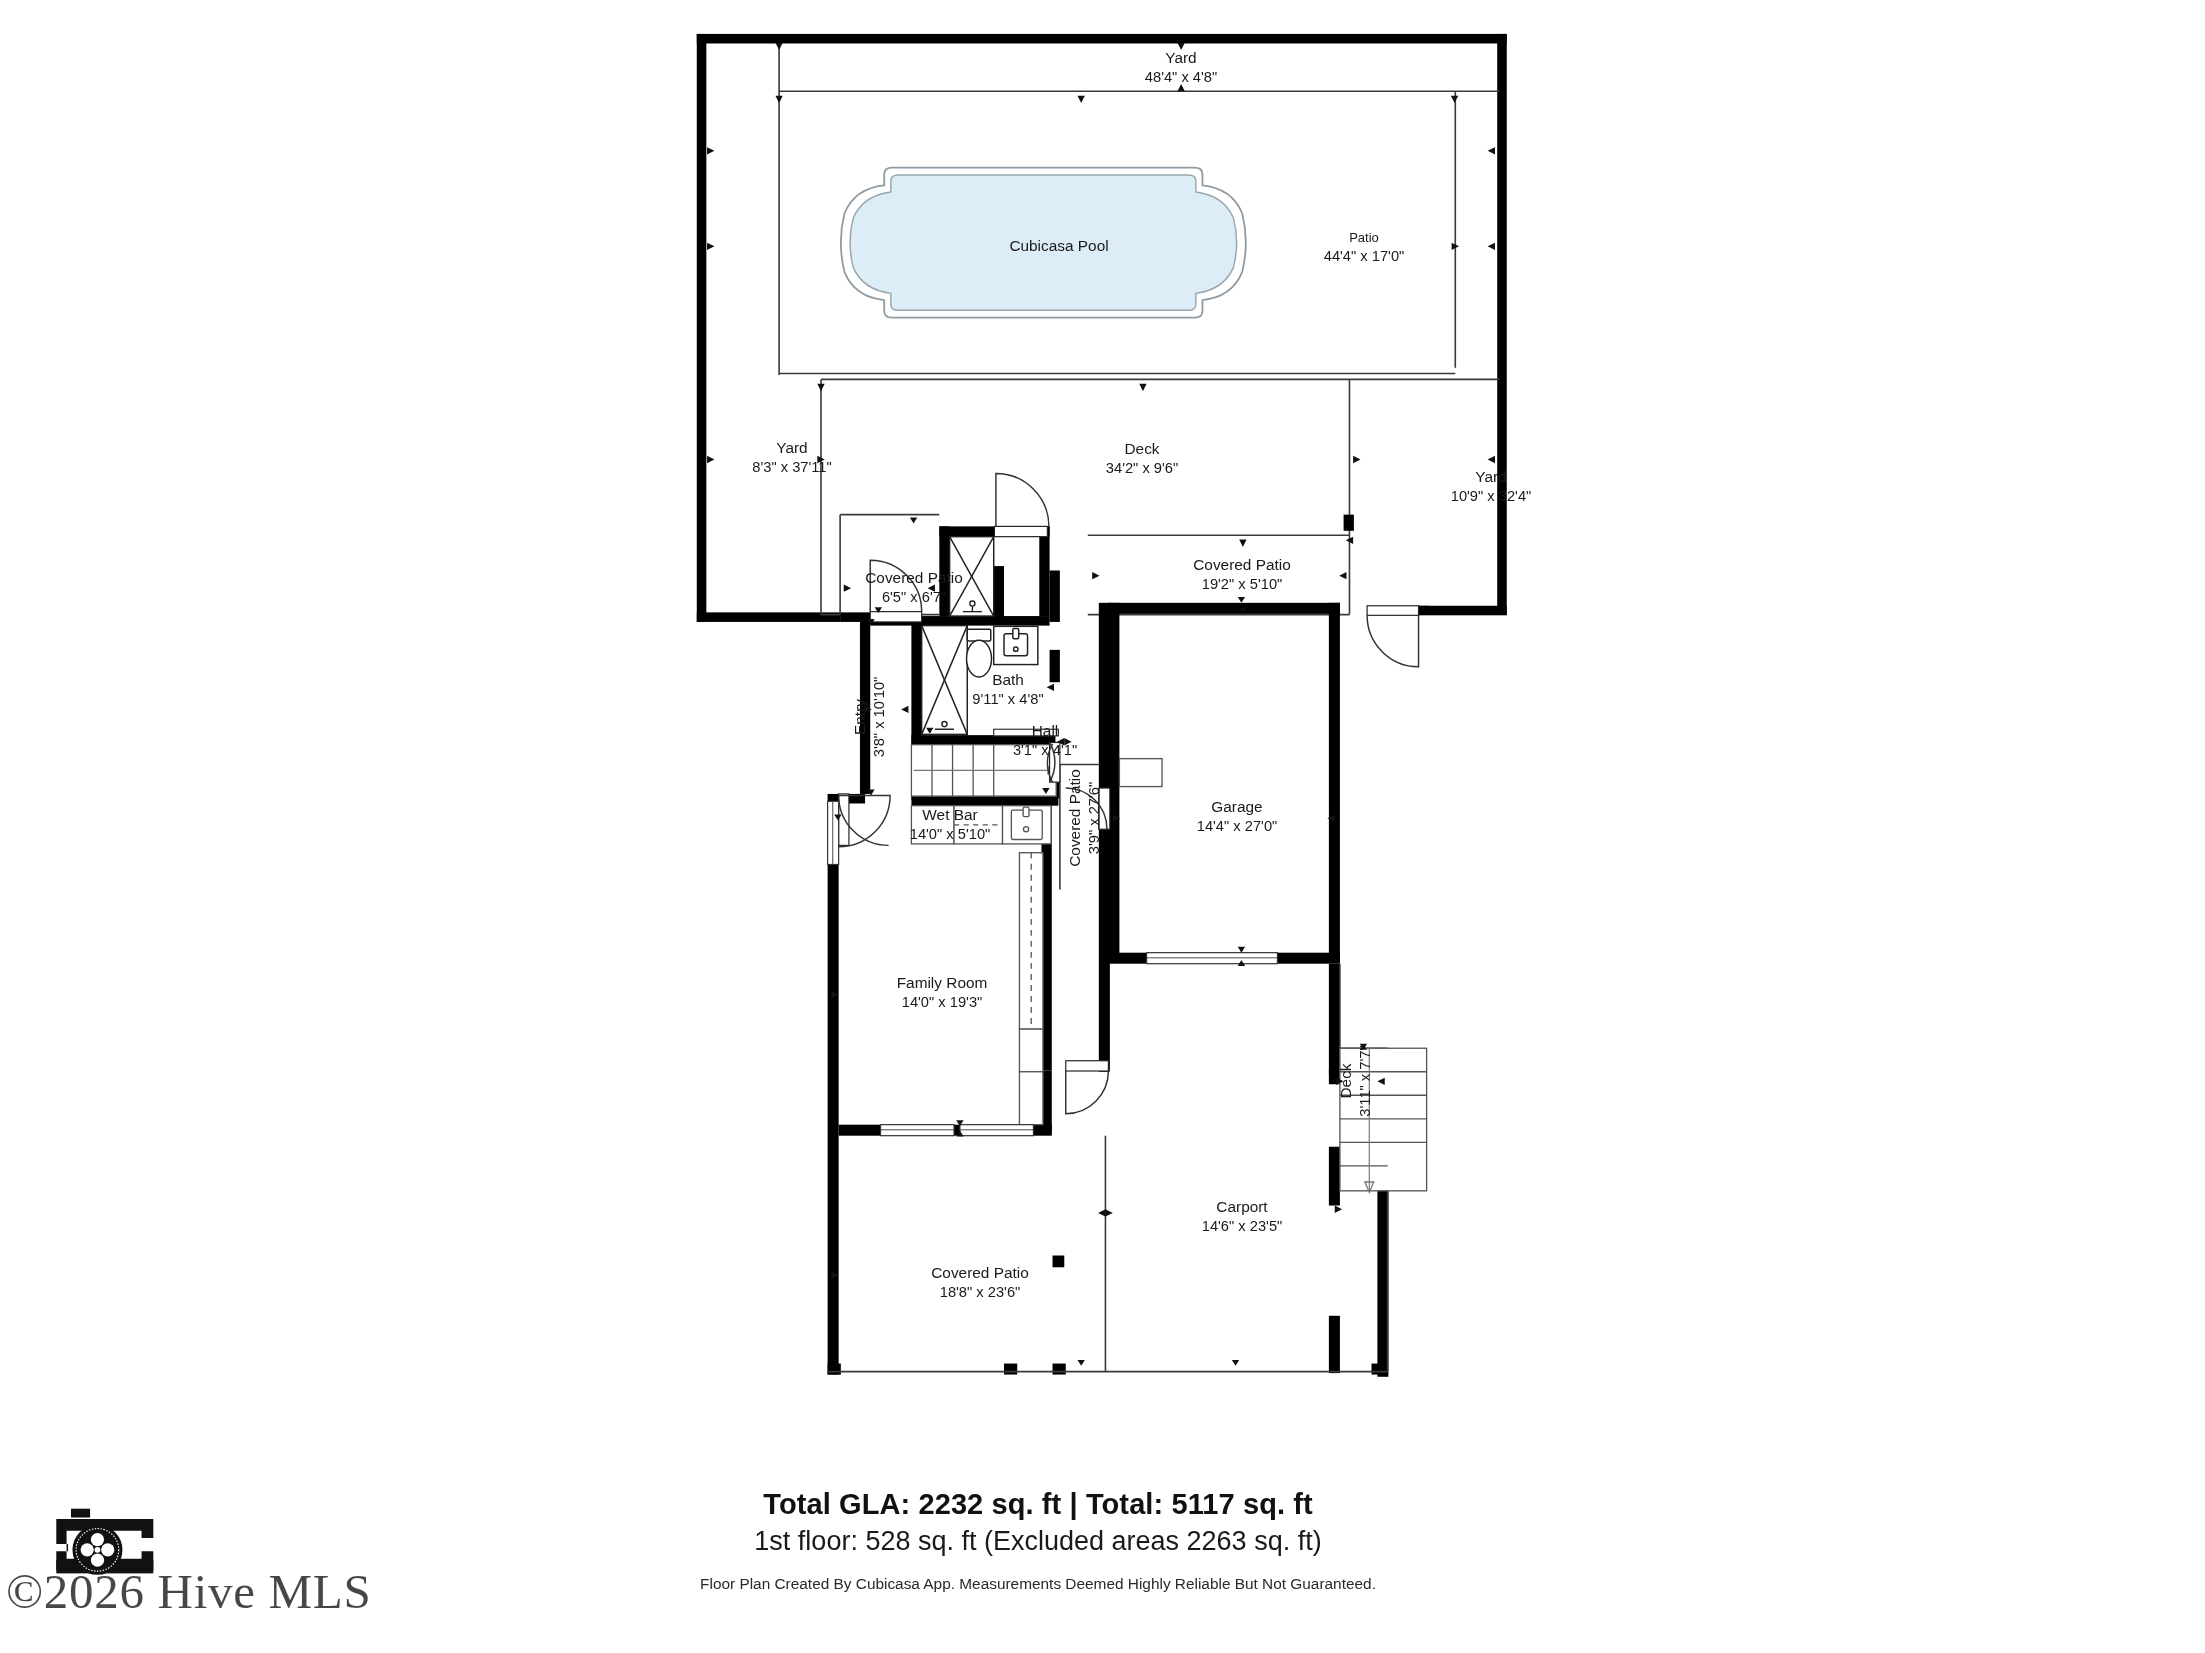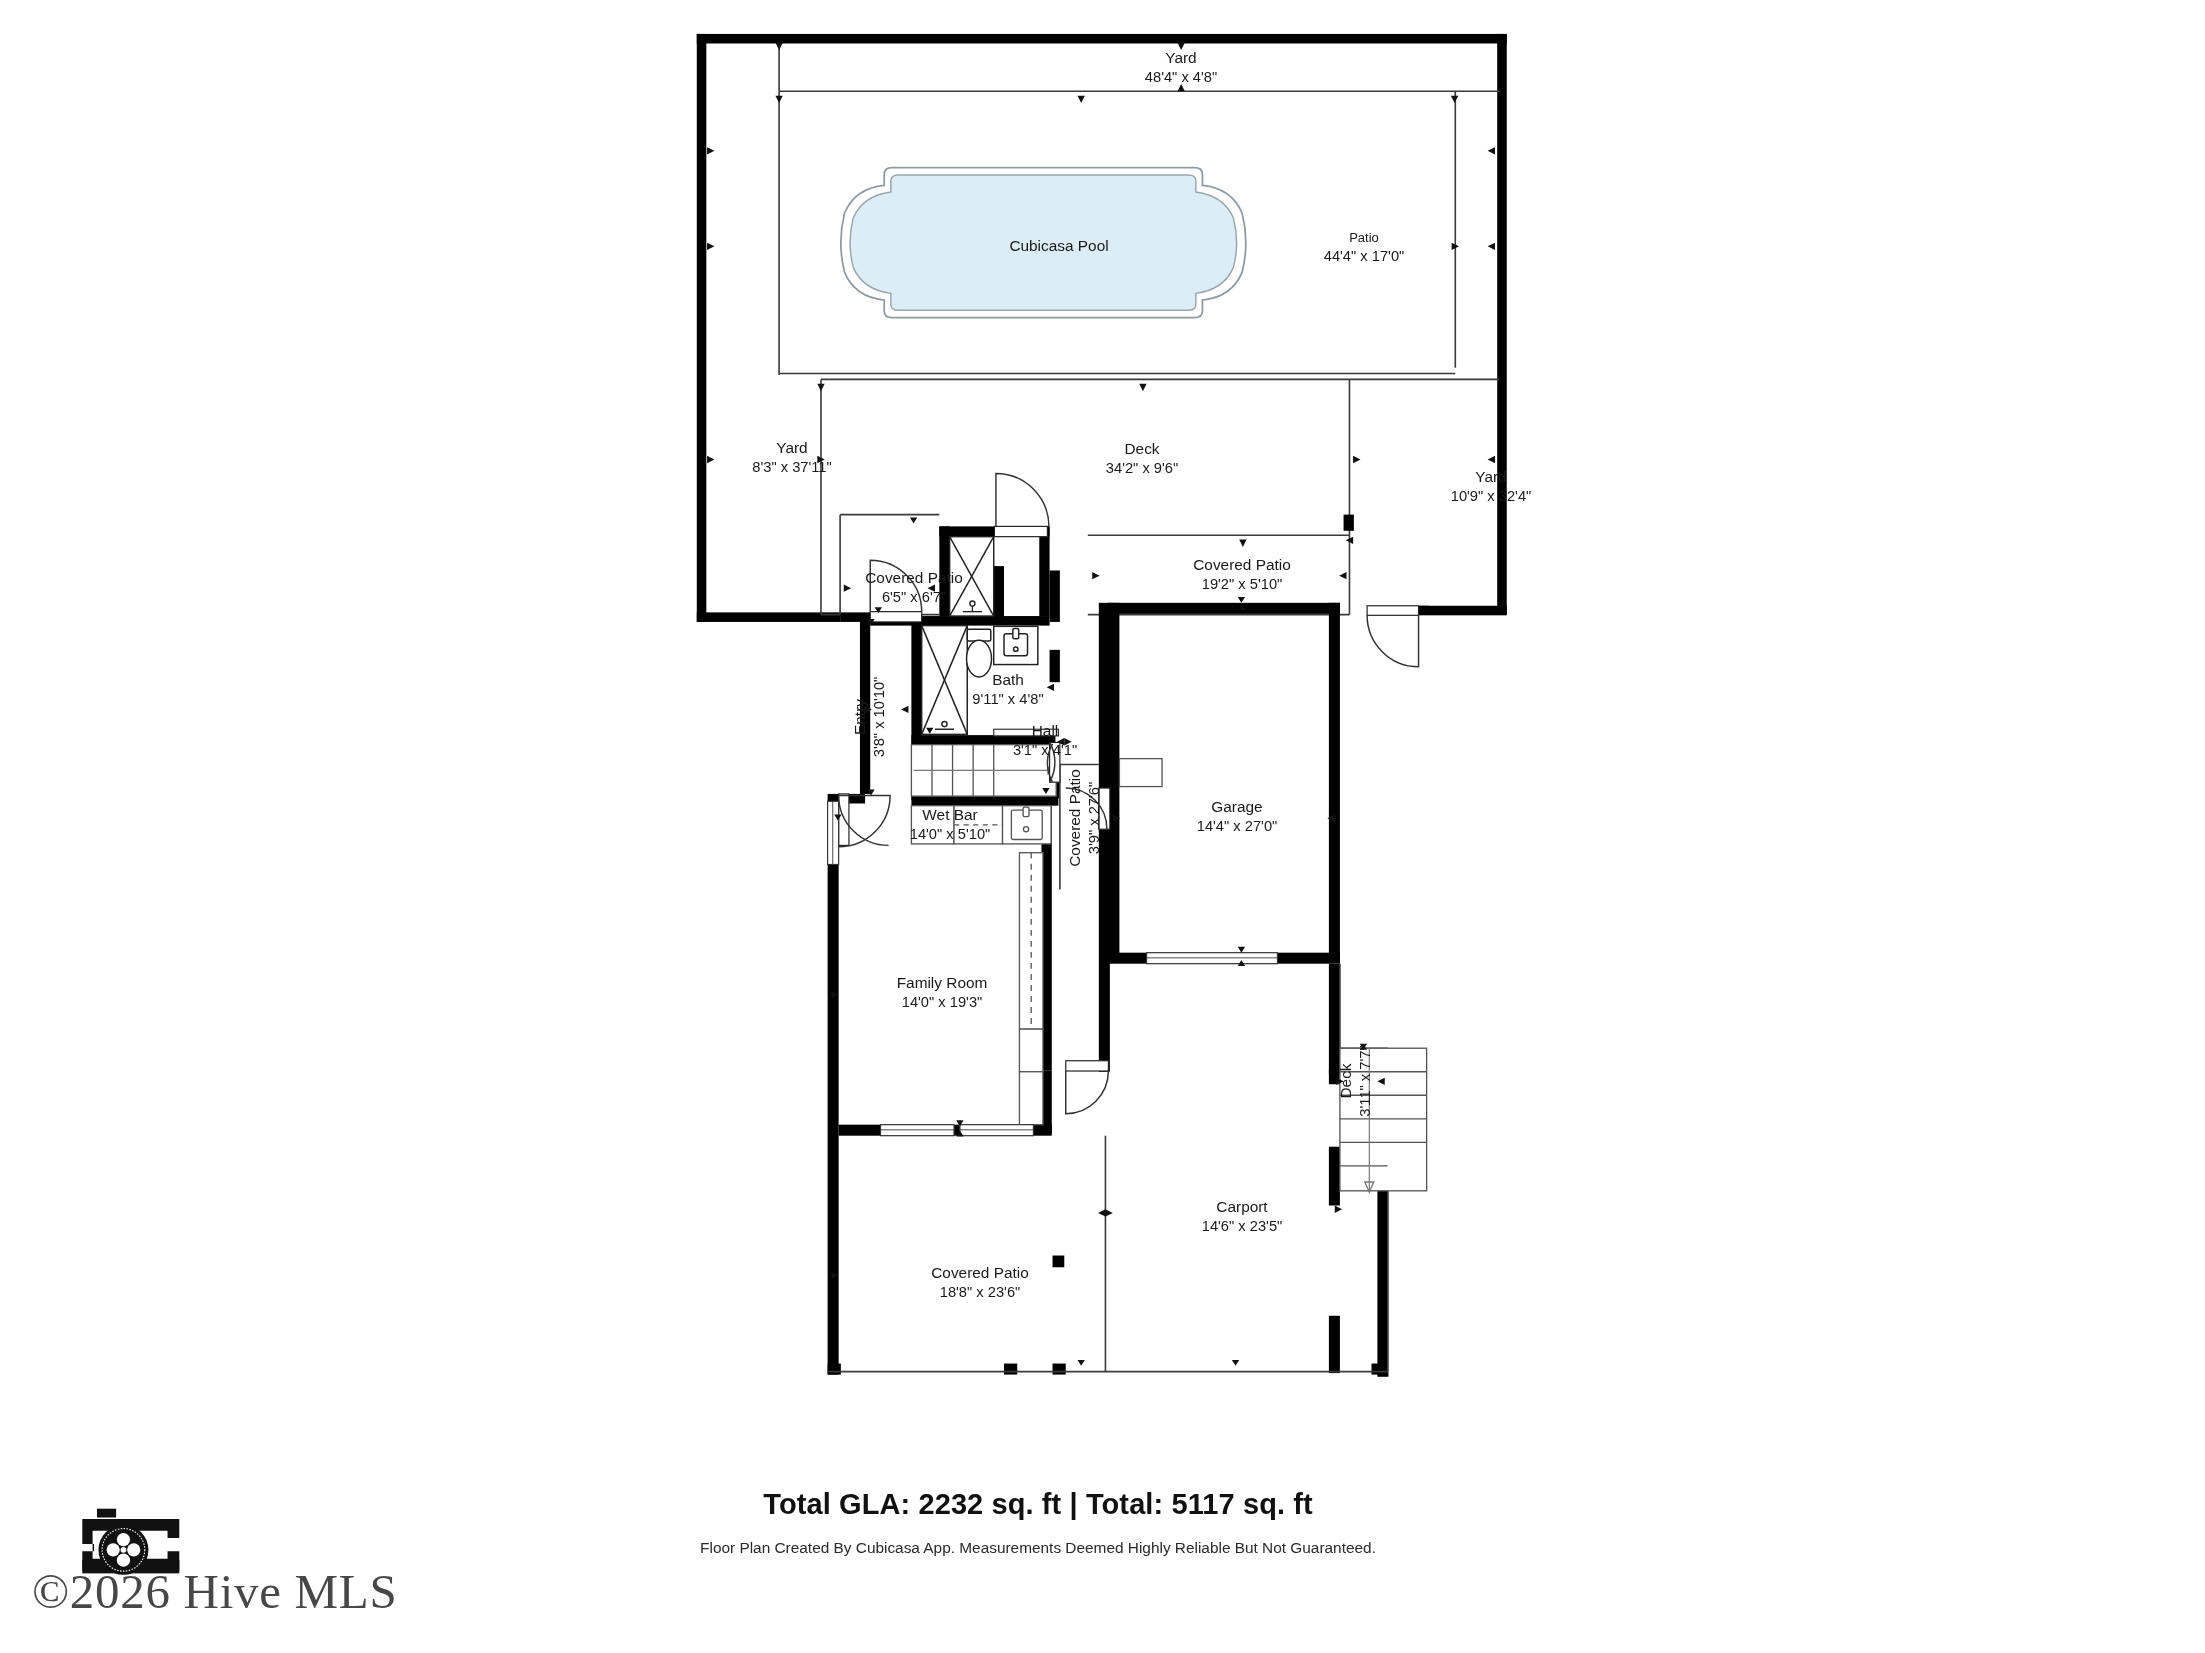--- a/index.html
+++ b/index.html
@@ -8,21 +8,21 @@
   #plan{position:absolute;left:0;top:0;width:2205px;height:1654px;}
   svg{display:block;}
 
   
   .footer{position:absolute;left:0;top:1485px;width:2076px;text-align:center;}
   .footer .l1{font-size:29px;font-weight:bold;color:#111;letter-spacing:0.1px;line-height:1.32;}
   .footer .l2,.footer .l3{font-size:27px;color:#1a1a1a;line-height:1.34;}
   .footer .l4{font-size:15.4px;color:#2a2a2a;margin-top:16px;}
 
   
-  .wm{position:absolute;left:26px;top:1485px;width:382px;height:162px;}
+  .wm{position:absolute;left:0;top:1485px;width:382px;height:162px;}
   .wm-logo{position:absolute;left:46px;top:22px;width:147px;height:96px;}
   .wm-text{position:absolute;left:5.9px;top:78px;font-family:"Liberation Serif",serif;
            font-size:49px;color:rgba(25,25,25,.80);letter-spacing:0.7px;white-space:nowrap;
            text-shadow:0 0 0.7px rgba(255,255,255,.9);}
 </style>
 </head>
 <body>
 
 <div id="plan">
 <svg width="2205" height="1654" viewBox="0 0 3000 2250" xmlns="http://www.w3.org/2000/svg">
@@ -464,20 +464,21 @@
       <div style="font-size: 14.7px;">14'6" x 23'5"</div>
     </div>
     <div style="position: absolute; left: 980px; top: 1283px; transform: translate(-50%, -50%); text-align: center; white-space: nowrap; color: rgb(26, 26, 26); font-family: &quot;Liberation Sans&quot;, sans-serif; line-height: 1.3; pointer-events: none;">
       <div style="font-size: 15.4px;">Covered Patio</div>
       <div style="font-size: 14.7px;">18'8" x 23'6"</div>
     </div>
   </div>
 
 <div class="footer">
   <div class="l1">Total GLA: 2232 sq. ft | Total: 5117 sq. ft</div>
+  <div class="l2">1st floor: 528 sq. ft (Excluded areas 2263 sq. ft)</div>
   <div class="l4">Floor Plan Created By Cubicasa App. Measurements Deemed Highly Reliable But Not Guaranteed.</div>
 </div>
 
 <div class="wm">
   <div class="wm-logo">
     <svg width="147" height="96" viewBox="0 0 200 130" xmlns="http://www.w3.org/2000/svg">
       <rect x="34" y="2" width="26" height="12" fill="#111"></rect>
       <path d="M14 16 h132 v26 h-16 v-10 h-102 v38 h102 v-10 h16 v26 h-132 v-26 h16 v-10 h-16 z" fill="#111"></path>
       <rect x="14" y="72" width="132" height="18" fill="#111"></rect>
       <circle cx="70" cy="58" r="34" fill="#111"></circle>

